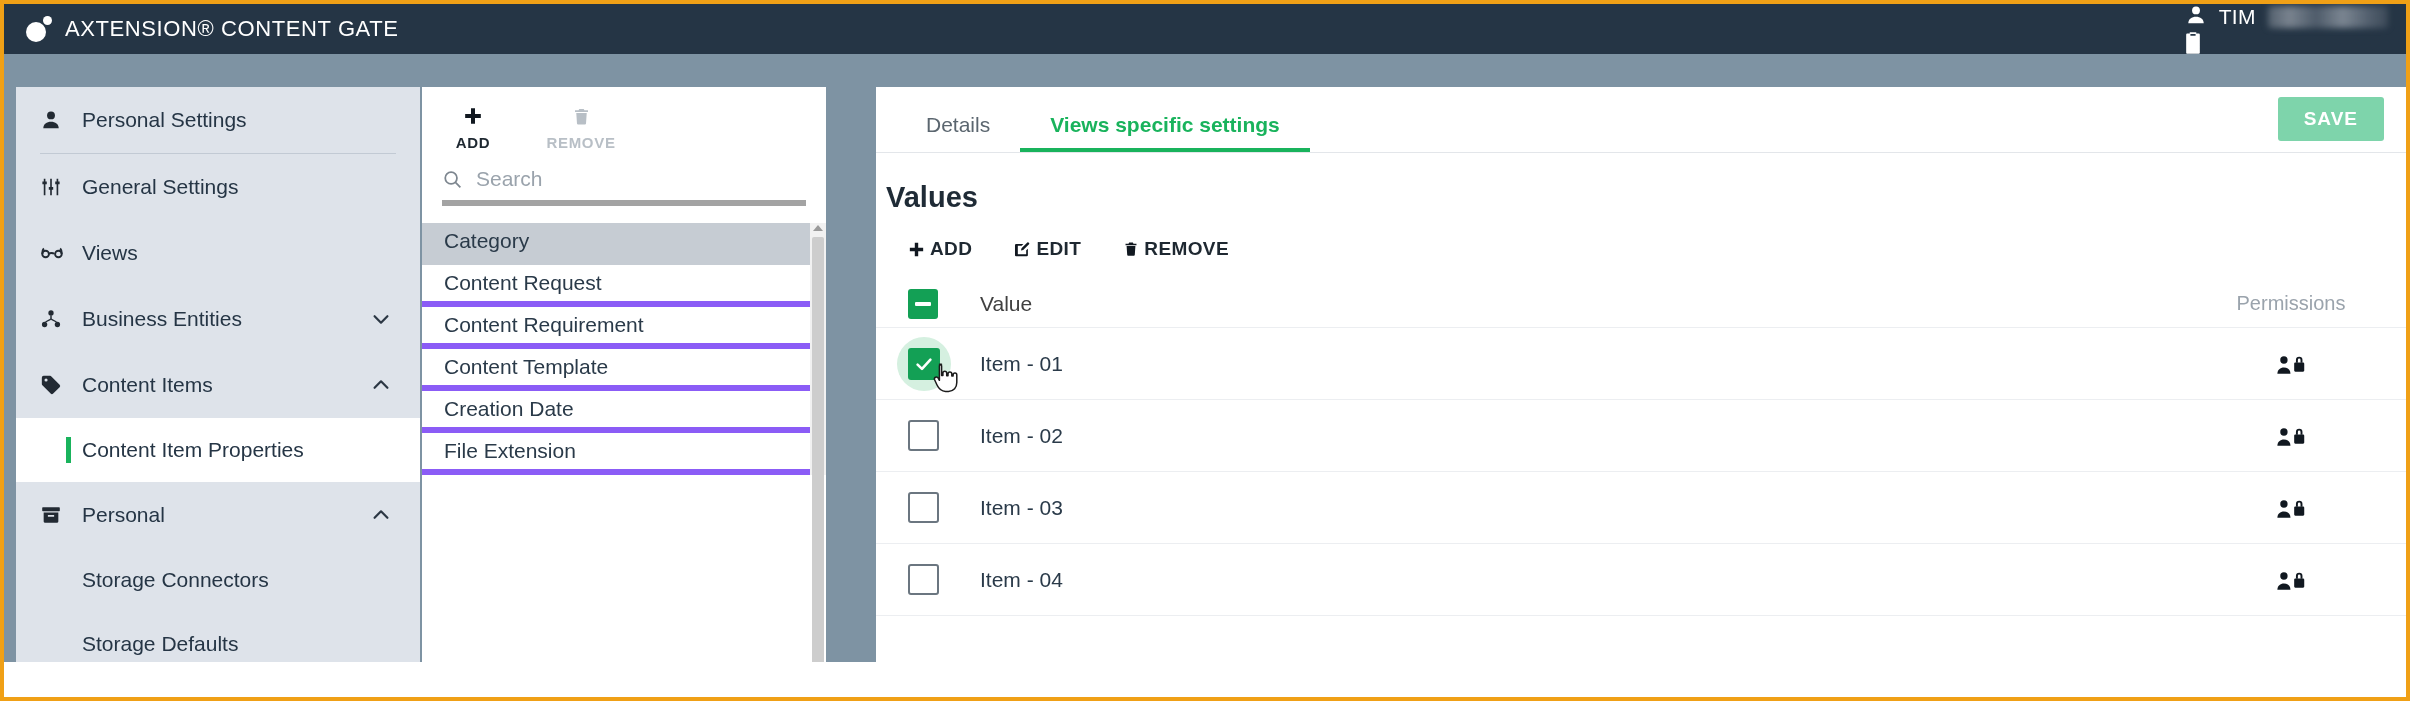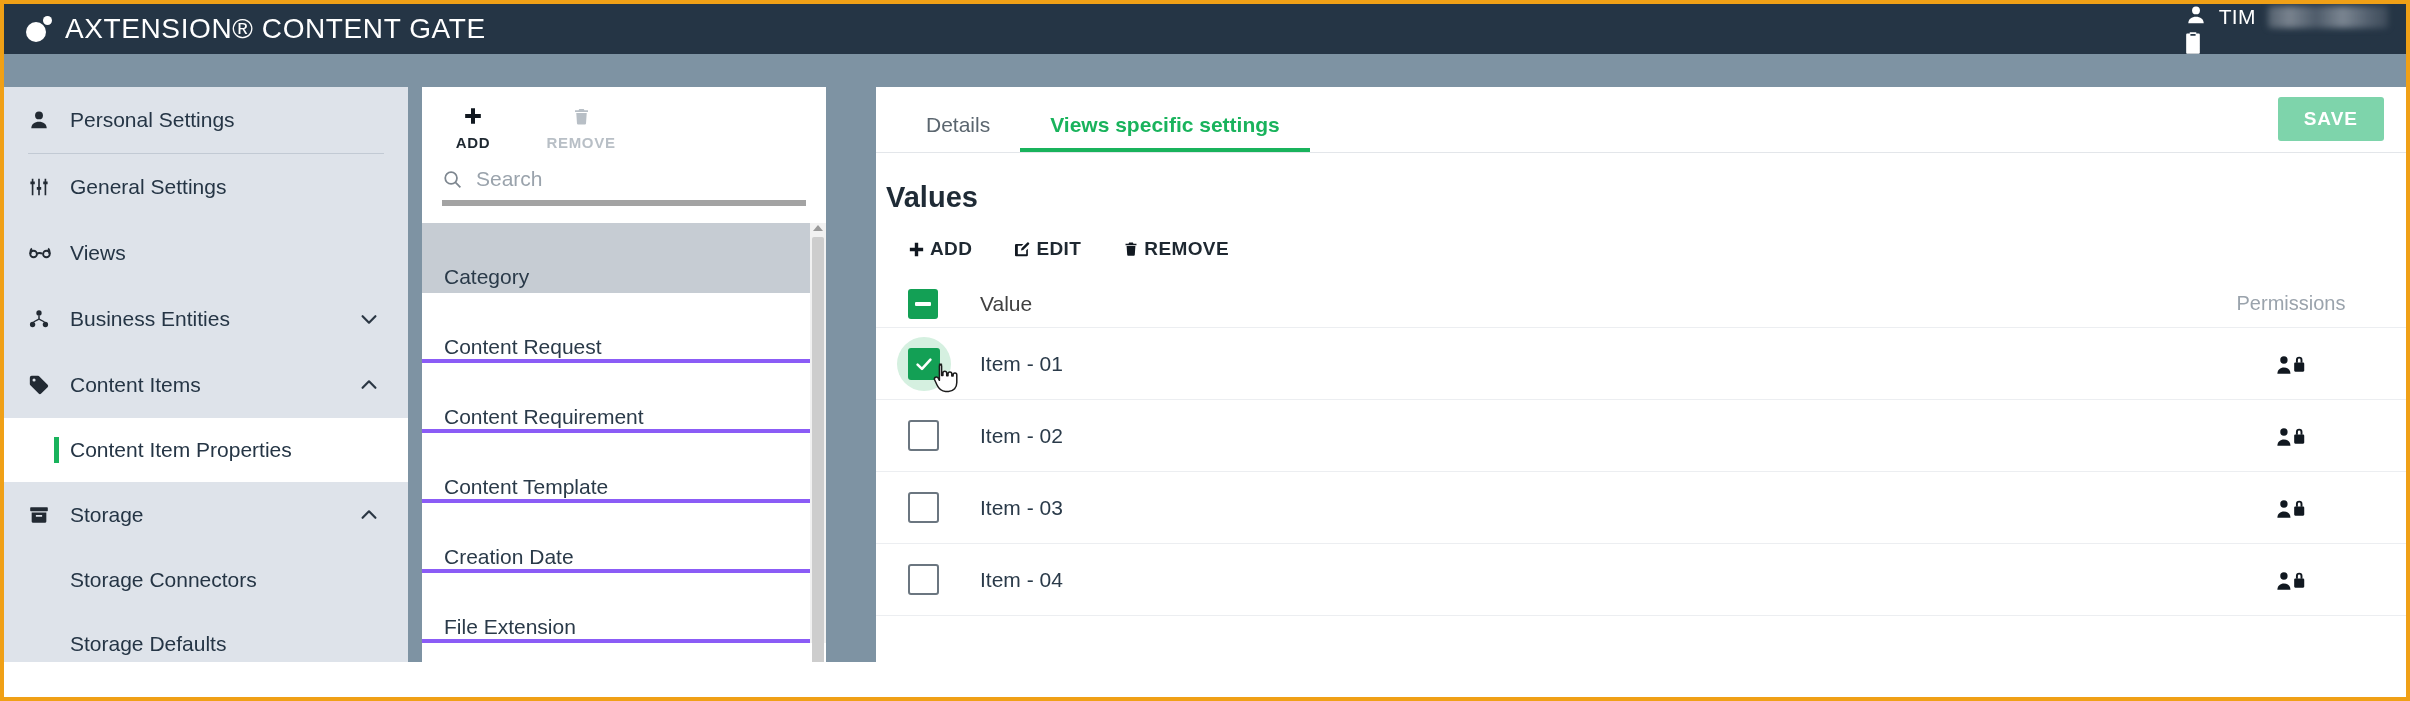--- a/index.html
+++ b/index.html
@@ -51,21 +51,21 @@
   }
   .brand-logo .small {
     position: absolute;
     right: 0; top: 0;
     width: 9px; height: 9px;
     border-radius: 50%;
     background: #ffffff;
   }
   .brand-text {
     color: #ffffff;
-    font-size: 28px;
+    font-size: 22px;
     letter-spacing: 0.6px;
     font-weight: 400;
     white-space: nowrap;
   }
   .topbar-right {
     margin-left: auto;
     display: flex;
     align-items: stretch;
     height: 100%;
     flex-direction: column;
@@ -115,21 +115,21 @@
     position: absolute;
     left: 0; top: 50px;
     width: 100%;
     height: 608px;
     background: #7e93a3;
   }
 
   
   .sidebar {
     position: absolute;
-    left: 0; top: 83px;
+    left: 12px; top: 83px;
     width: 404px;
     height: 575px;
     background: #dee3ea;
     overflow: hidden;
   }
   .side-item {
     position: relative;
     display: flex;
     align-items: center;
     height: 66px;
@@ -232,27 +232,27 @@
     background: transparent;
     width: 100%;
   }
   .mid-search input::placeholder { color: #9aa3ac; }
 
   .mid-list {
     margin-top: 17px;
     position: relative;
   }
   .mid-row {
-    height: 70px;
-    display: flex;
-    align-items: flex-end;
+    height: 42px;
+    display: flex;
+    align-items: center;
     padding-left: 22px;
     font-size: 21px;
     color: #2a3a49;
-    border-bottom: 4px solid #8b5cf6;
+    border-bottom: 6px solid #8b5cf6;
   }
   .mid-row.selected {
     background: #c6ccd3;
     border-bottom-color: #c6ccd3;
   }
   .mid-scrollbar {
     position: absolute;
     right: 0; top: 0;
     width: 16px;
     height: 100%;
@@ -565,21 +565,21 @@
     </div>
 
     <div class="side-item">
       <span class="s-ico">
         <svg width="22" height="22" viewBox="0 0 24 24" fill="currentColor">
           <rect x="2.4" y="3.6" width="19.2" height="4.2" rx="0.8"></rect>
           <path d="M4 9.4h16v9.8a1.2 1.2 0 0 1-1.2 1.2H5.2A1.2 1.2 0 0 1 4 19.2z"></path>
           <rect x="8.6" y="12" width="6.8" height="1.9" fill="#dee3ea"></rect>
         </svg>
       </span>
-      <span class="s-label">Storage</span>
+      <span class="s-label">Personal</span>
       <span class="s-chev">
         <svg width="22" height="22" viewBox="0 0 24 24" fill="none" stroke="currentColor" stroke-width="2.4" stroke-linecap="round" stroke-linejoin="round">
           <path d="M5 15l7-7 7 7"></path>
         </svg>
       </span>
     </div>
 
     <div class="side-sub">
       <span>Storage Connectors</span>
     </div>

